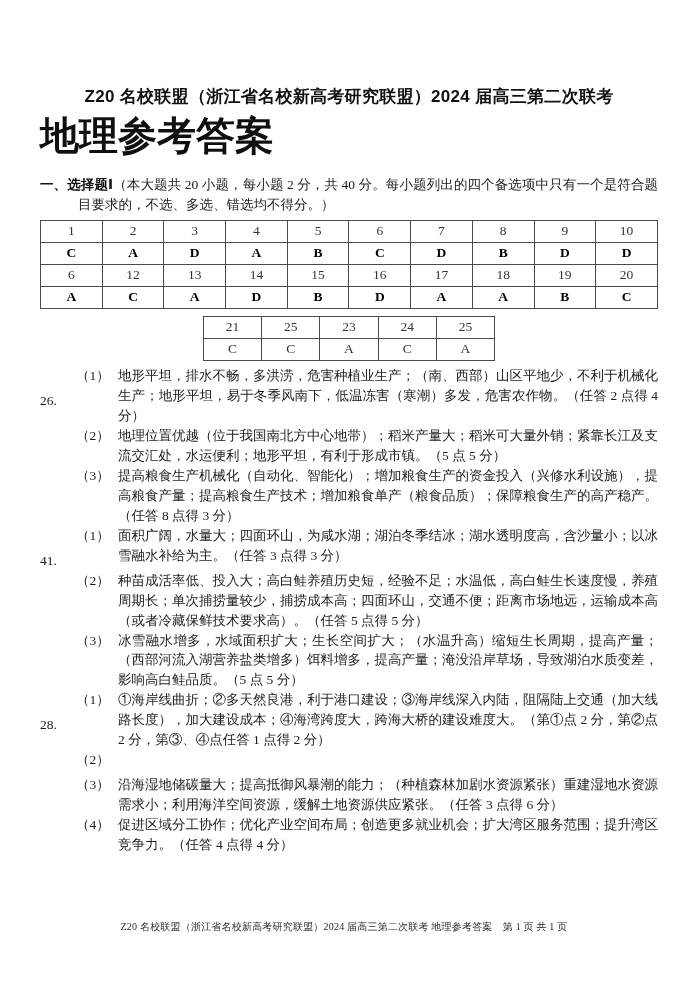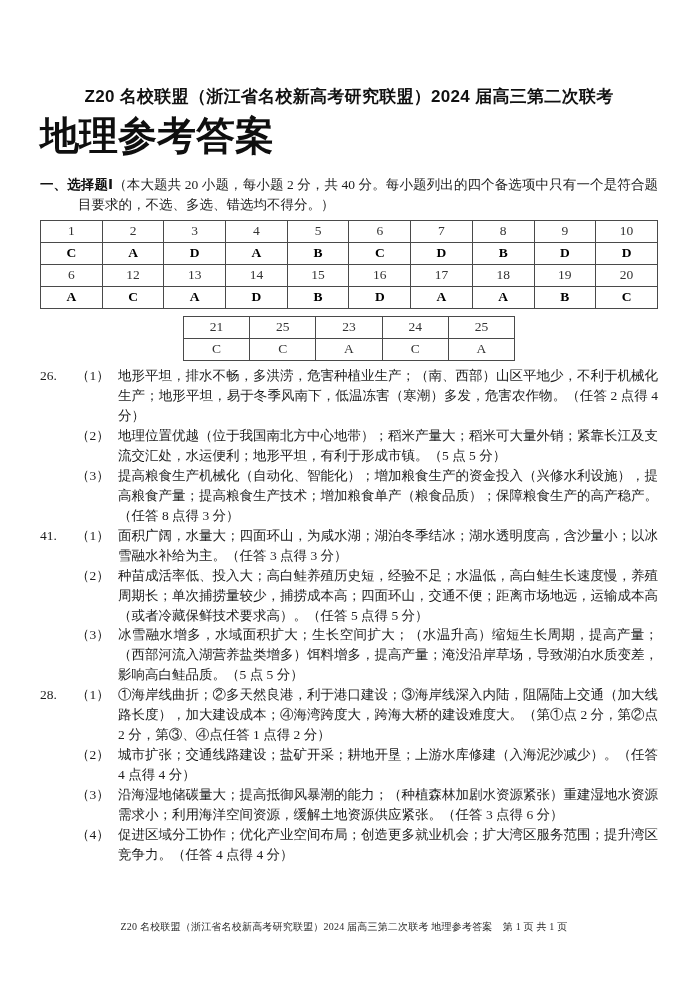--- a/index.html
+++ b/index.html
@@ -55,24 +55,24 @@
     text-align: center;
     vertical-align: middle;
     font-size: 13.5px;
     color: #333;
   }
   table.anskey td.ans {
     font-weight: bold;
     color: #000;
   }
   .table1 { width: 100%; margin: 5px 0 7px 0; }
-  .table2 { width: 332px; margin: 4px auto 5px auto; }
+  .table2 { width: 292px; margin: 4px auto 5px auto; }
   .table2 td { color: #333; font-weight: normal; }
   .qpart { display: flex; align-items: flex-start; }
-  .qnum { width: 36px; flex: 0 0 36px; }
+  .qnum { width: 36px; flex: 0 0 36px; margin-top: 25px; }
   .plabel { width: 42px; flex: 0 0 42px; }
   .ptext { flex: 1 1 auto; margin: 0; text-align: justify; }
   .footer {
     position: absolute;
     left: 0; right: 8px; top: 920px;
     text-align: center;
     font-size: 10px;
     line-height: 1.4;
     color: #2a2a2a;
     letter-spacing: 0.2px;
@@ -200,21 +200,20 @@
 
   <div>
     <div class="qpart">
       <span class="qnum">28.</span>
       <span class="plabel">（1）</span>
       <p class="ptext">①海岸线曲折；②多天然良港，利于港口建设；③海岸线深入内陆，阻隔陆上交通（加大线路长度），加大建设成本；④海湾跨度大，跨海大桥的建设难度大。（第①点 2 分，第②点 2 分，第③、④点任答 1 点得 2 分）</p>
     </div>
     <div class="qpart">
       <span class="qnum"></span>
       <span class="plabel">（2）</span>
-      <p class="ptext">城市扩张；交通线路建设；盐矿开采；耕地开垦；上游水库修建（入海泥沙减少）。（任答 4 点得 4 分）</p>
     </div>
     <div class="qpart">
       <span class="qnum"></span>
       <span class="plabel">（3）</span>
       <p class="ptext">沿海湿地储碳量大；提高抵御风暴潮的能力；（种植森林加剧水资源紧张）重建湿地水资源需求小；利用海洋空间资源，缓解土地资源供应紧张。（任答 3 点得 6 分）</p>
     </div>
     <div class="qpart">
       <span class="qnum"></span>
       <span class="plabel">（4）</span>
       <p class="ptext">促进区域分工协作；优化产业空间布局；创造更多就业机会；扩大湾区服务范围；提升湾区竞争力。（任答 4 点得 4 分）</p>

